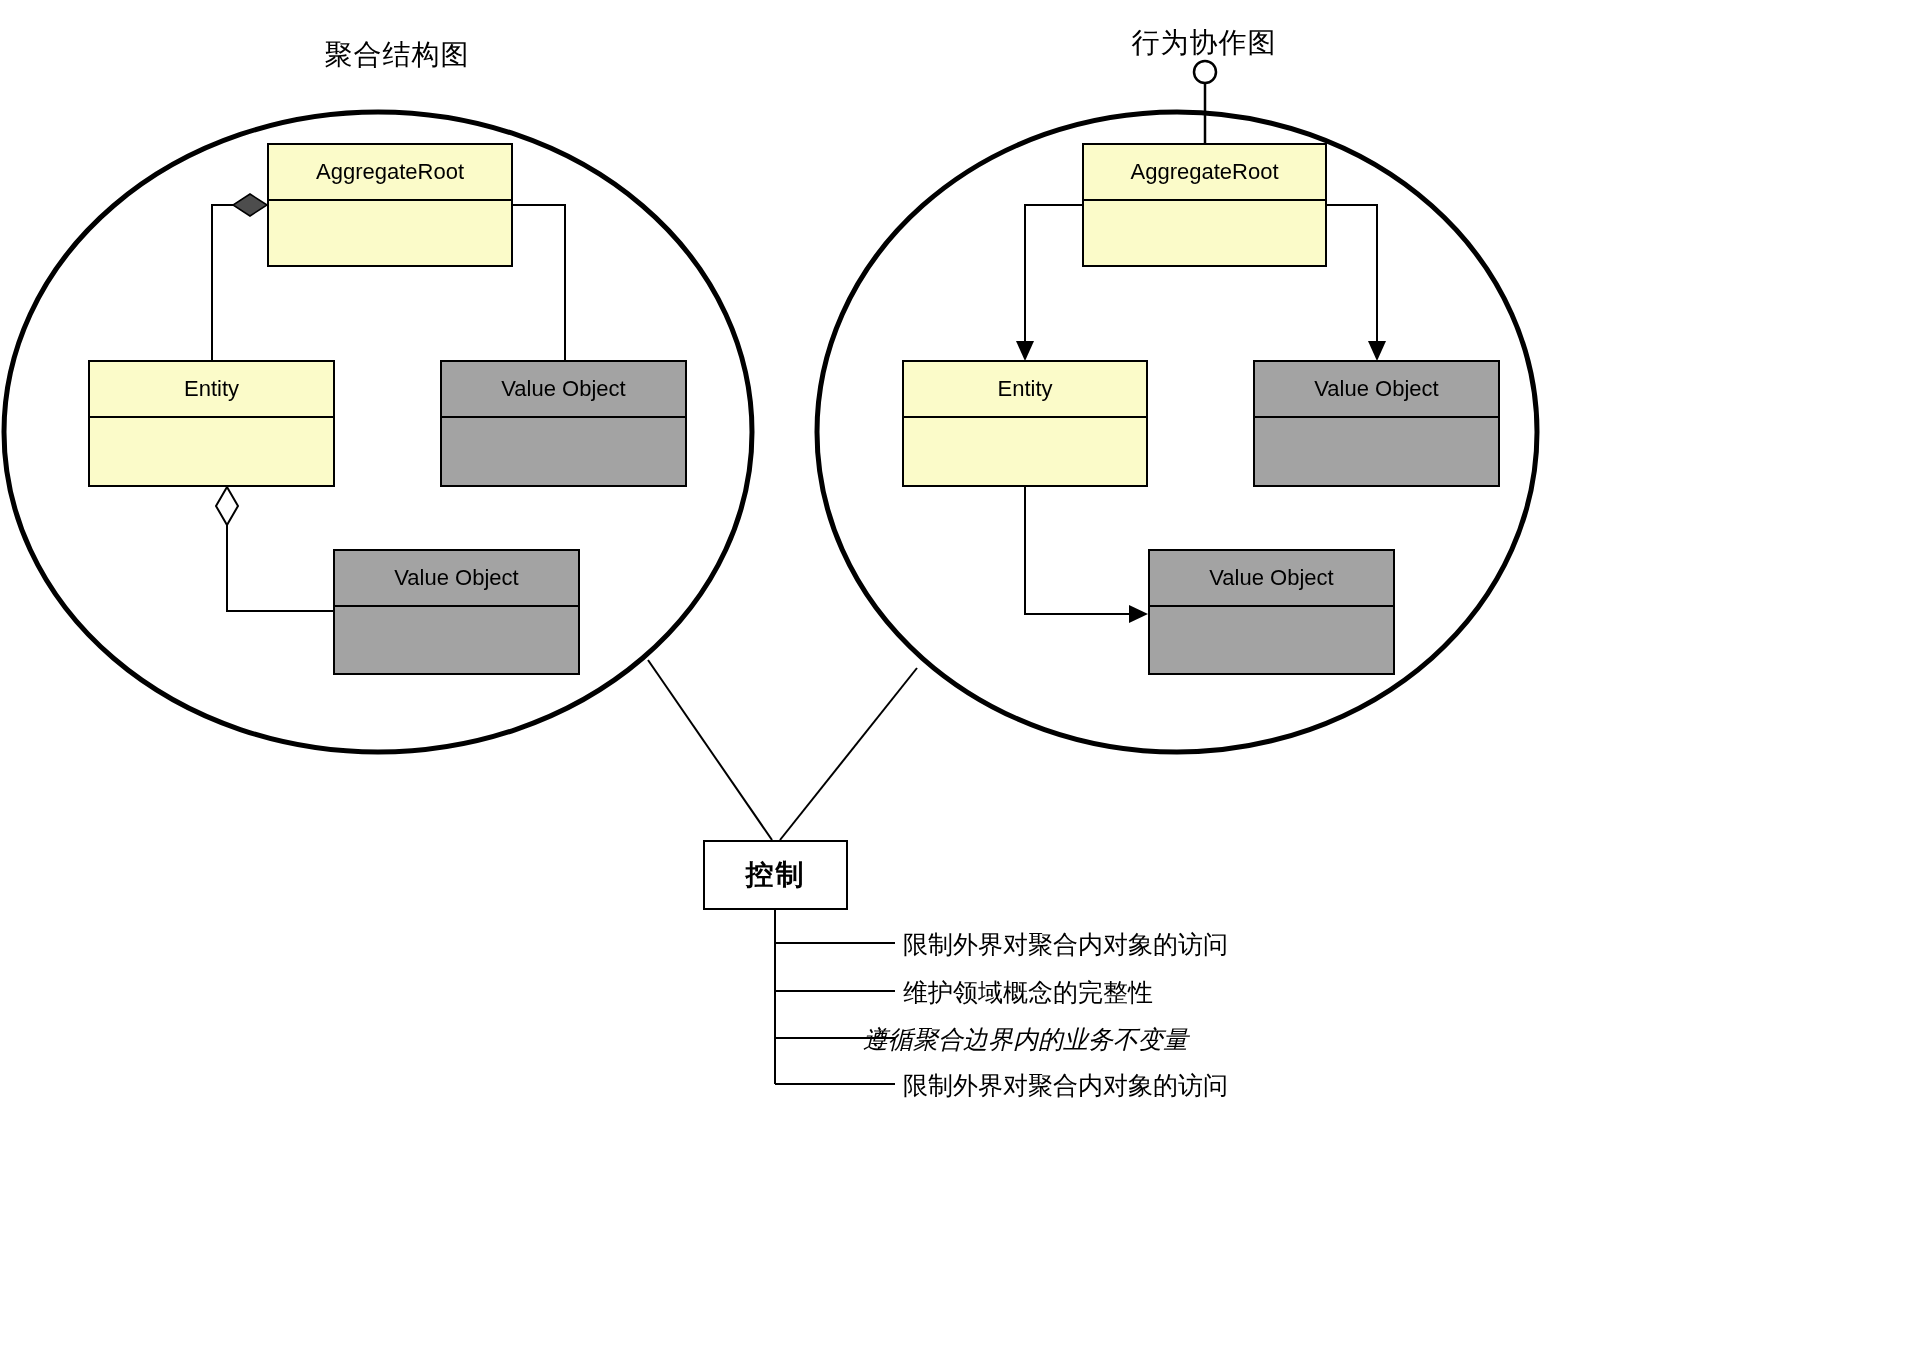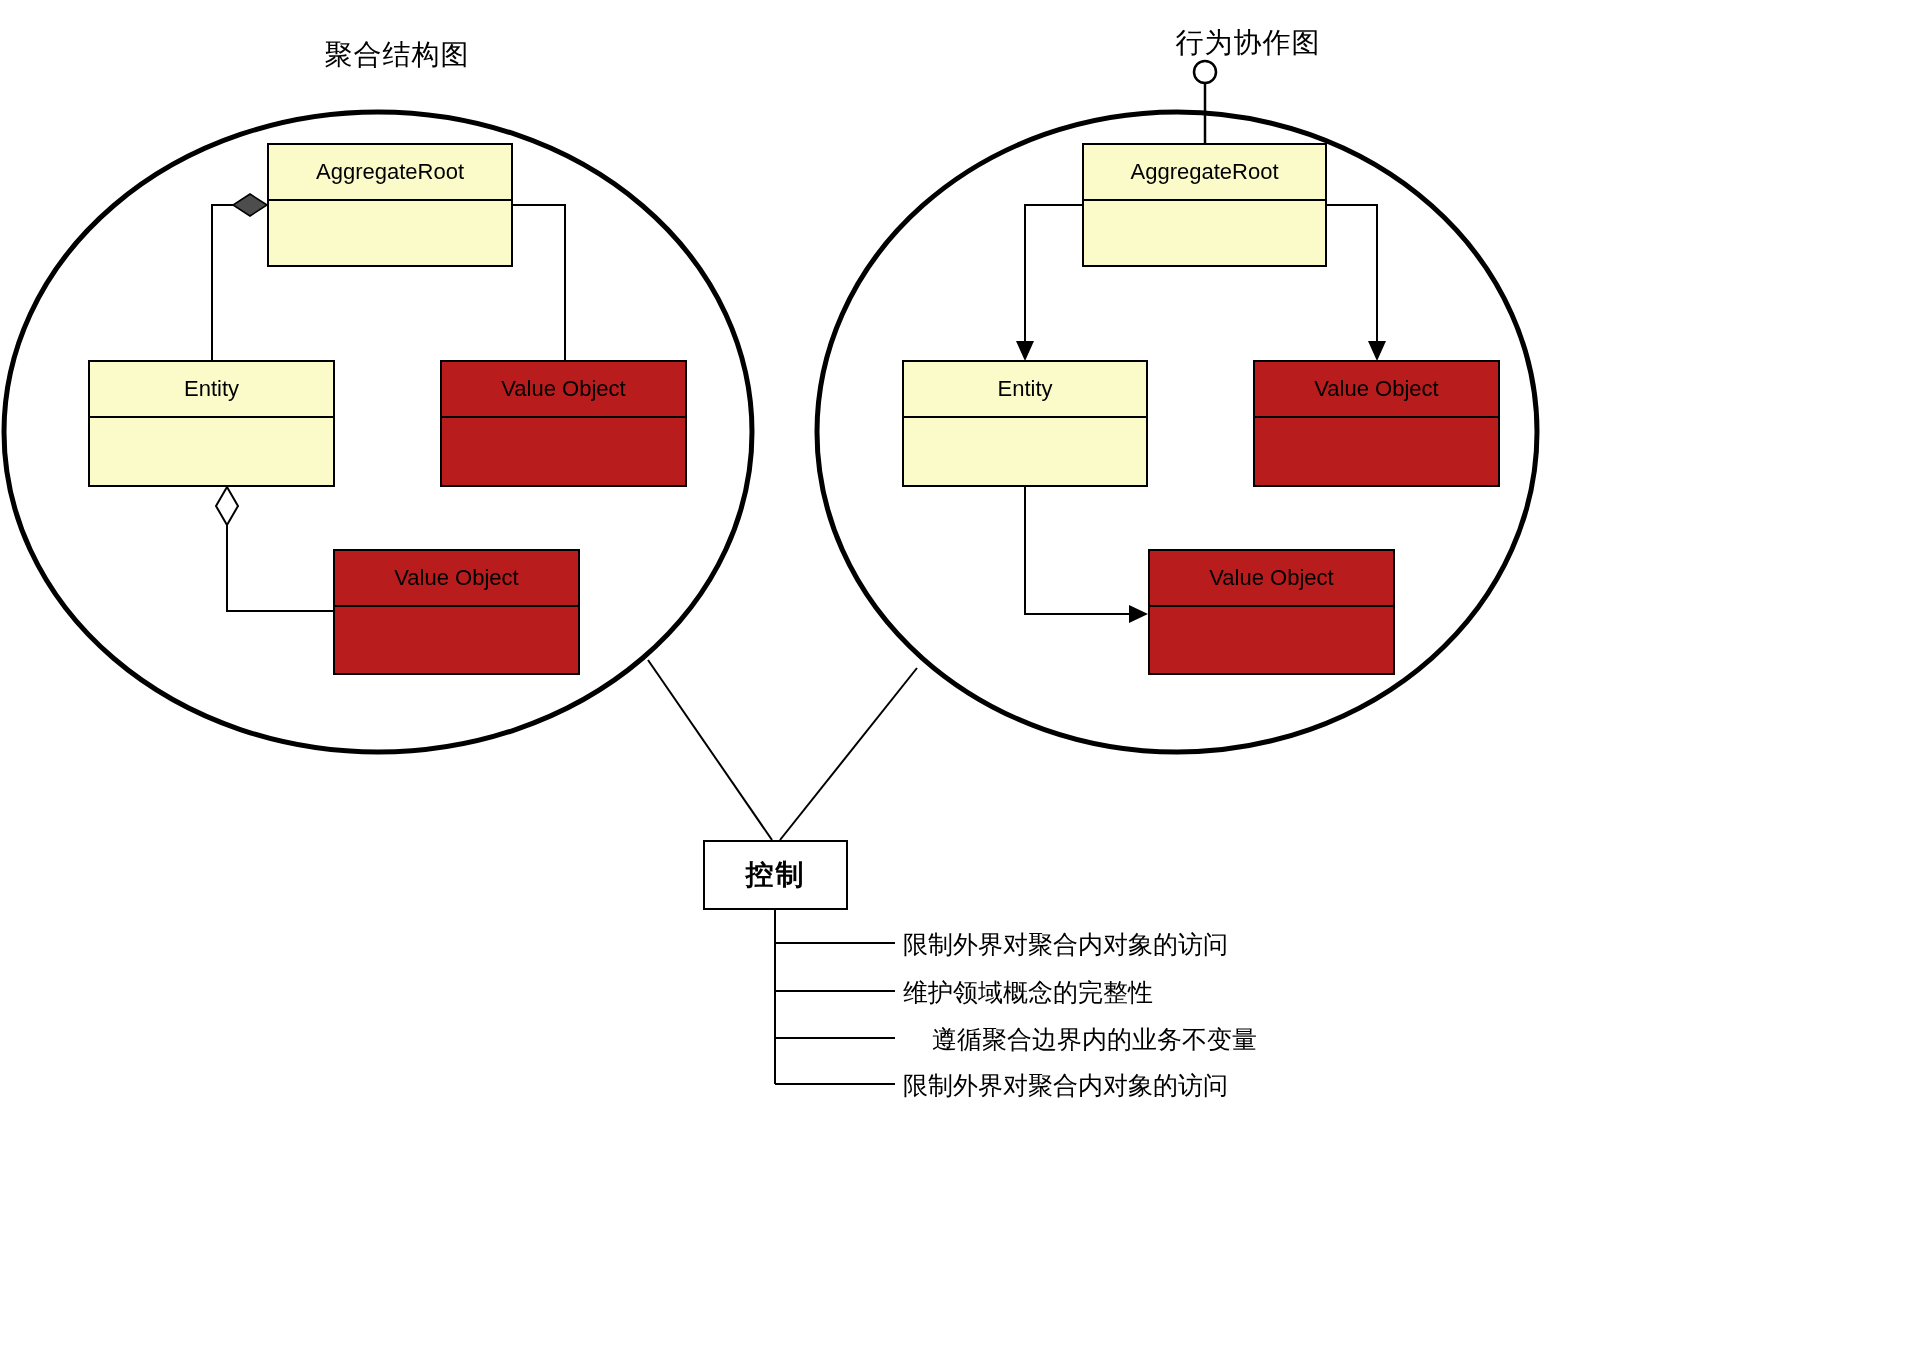--- a/index.html
+++ b/index.html
@@ -25,21 +25,21 @@
     letter-spacing: 1px;
   }
 
   .class-box {
     position: absolute;
     border: 2px solid #000;
     display: flex;
     flex-direction: column;
   }
   .class-box.yellow { background: #FBFBC9; }
-  .class-box.purple { background: #b91c1c; }
+  .class-box.purple { background: #a3a3a3; }
   .class-header {
     height: 56px;
     border-bottom: 2px solid #000;
     display: flex;
     align-items: center;
     justify-content: center;
     font-weight: normal;
     font-size: 22px;
     color: #000;
   }
@@ -95,21 +95,21 @@
     <line x1="917" y1="668" x2="780" y2="840" stroke="#000" stroke-width="2"></line>
 
     <path d="M 775 910 L 775 1084
              M 775 943 L 895 943
              M 775 991 L 895 991
              M 775 1038 L 895 1038
              M 775 1084 L 895 1084" fill="none" stroke="#000" stroke-width="2"></path>
   </svg>
 
   <div class="diagram-title" style="left:277px; top:36px;">聚合结构图</div>
-  <div class="diagram-title" style="left:1128px; top:24px;text-align:center;">行为协作图</div>
+  <div class="diagram-title" style="left:1084px; top:24px;text-align:center;">行为协作图</div>
 
   <div class="class-box yellow" style="left:267px; top:143px; width:246px; height:124px;">
     <div class="class-header">AggregateRoot</div>
     <div class="class-body"></div>
   </div>
 
   <div class="class-box yellow" style="left:88px; top:360px; width:247px; height:127px;">
     <div class="class-header">Entity</div>
     <div class="class-body"></div>
   </div>
@@ -141,16 +141,16 @@
 
   <div class="class-box purple" style="left:1148px; top:549px; width:247px; height:126px;">
     <div class="class-header">Value Object</div>
     <div class="class-body"></div>
   </div>
 
   <div class="control-box" style="left:703px; top:840px; width:145px; height:70px;">控制</div>
 
   <div class="branch-label" style="left:903px; top:928px;">限制外界对聚合内对象的访问</div>
   <div class="branch-label" style="left:903px; top:976px;">维护领域概念的完整性</div>
-  <div class="branch-label" style="left:932px; top:1023px;">遵循聚合边界内的业务不变量</div>
+  <div class="branch-label" style="left:863px; top:1023px;font-style:italic;">遵循聚合边界内的业务不变量</div>
   <div class="branch-label" style="left:903px; top:1069px;">限制外界对聚合内对象的访问</div>
 
 </div>
 
 </body></html>

